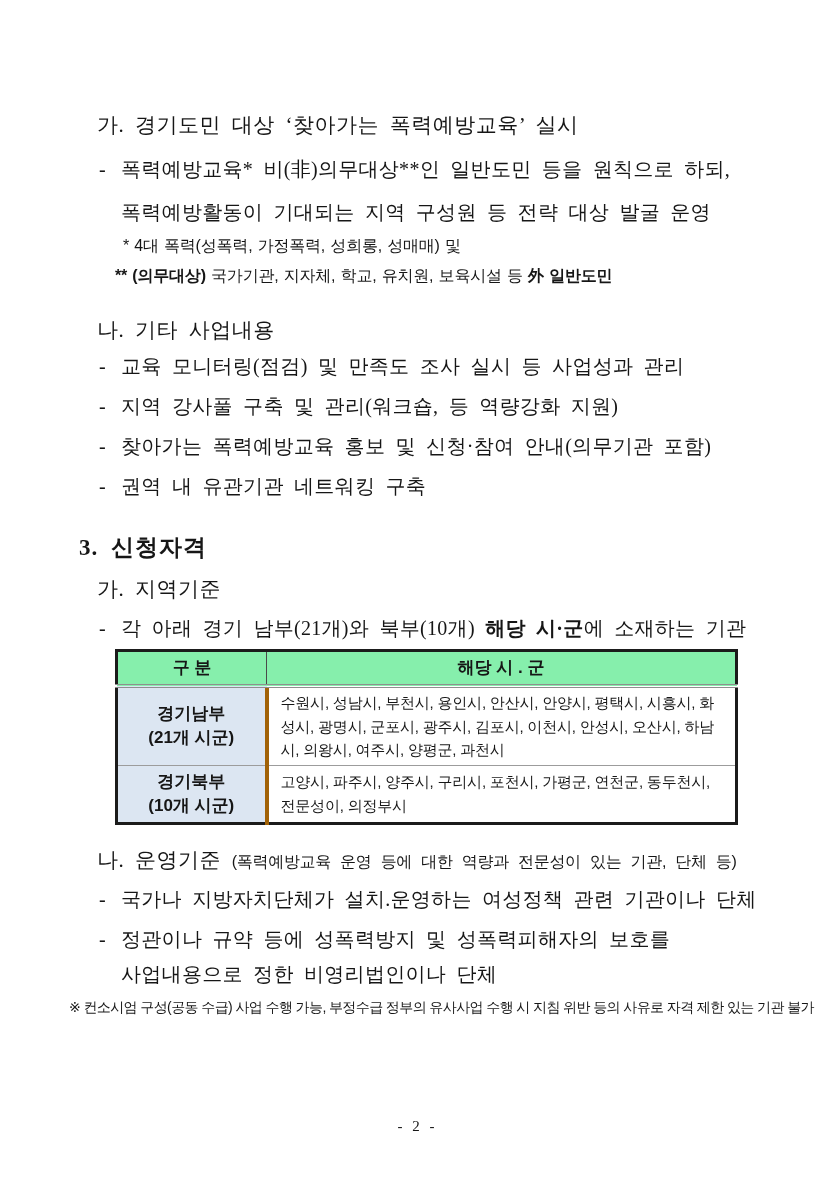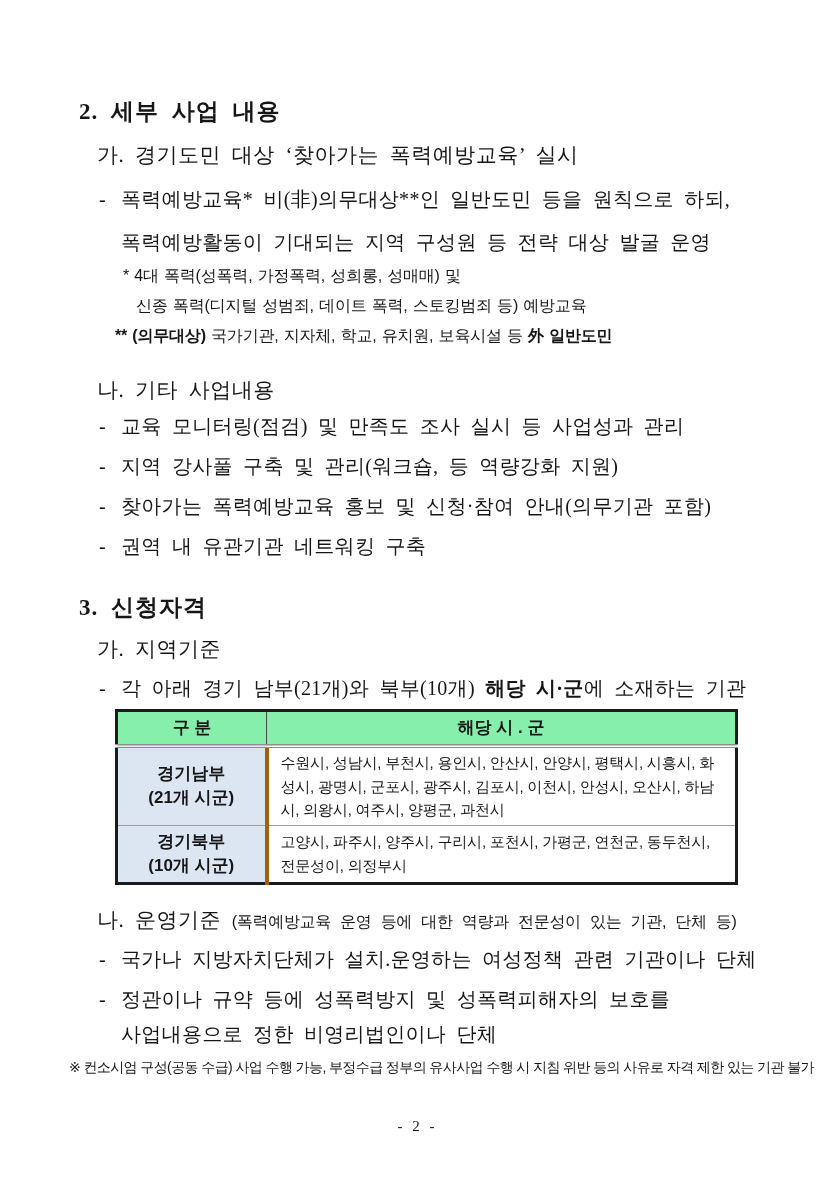--- a/index.html
+++ b/index.html
@@ -48,32 +48,30 @@
   .mt8{margin-top:8px;} .mt28{margin-top:28px;} .mt33{margin-top:33px;}
   .mt11{margin-top:11px;} .mt20{margin-top:20px;}
   .mt12{margin-top:13px;}
   .pl50{padding-left:50px;} .pl63{padding-left:63px;} .pl42{padding-left:42px;}
 </style>
 </head>
 <body>
 
 <div class="page">
 
-  <div class="h-sec">2. 세부 사업 내용</div>
 
   <div class="h-sub mt13">가. 경기도민 대상 ‘찾아가는 폭력예방교육’ 실시</div>
 
   <div class="dash mt16">
     <span class="d">-</span>
     <span>폭력예방교육* 비(非)의무대상**인 일반도민 등을 원칙으로 하되,</span>
   </div>
   <div class="cont mt16">폭력예방활동이 기대되는 지역 구성원 등 전략 대상 발굴 운영</div>
 
   <div class="note mt9 pl50">* 4대 폭력(성폭력, 가정폭력, 성희롱, 성매매) 및</div>
-  <div class="note mt8 pl63">신종 폭력(디지털 성범죄, 데이트 폭력, 스토킹범죄 등) 예방교육</div>
   <div class="note mt8 pl42"><span class="b">** </span><span class="b">(의무대상)</span><span> 국가기관, 지자체, 학교, 유치원, 보육시설 등 </span><span class="b">外 일반도민</span></div>
 
   <div class="h-sub mt28">나. 기타 사업내용</div>
 
   <div class="dash mt8">
     <span class="d">-</span>
     <span>교육 모니터링(점검) 및 만족도 조사 실시 등 사업성과 관리</span>
   </div>
   <div class="dash mt12">
     <span class="d">-</span>

